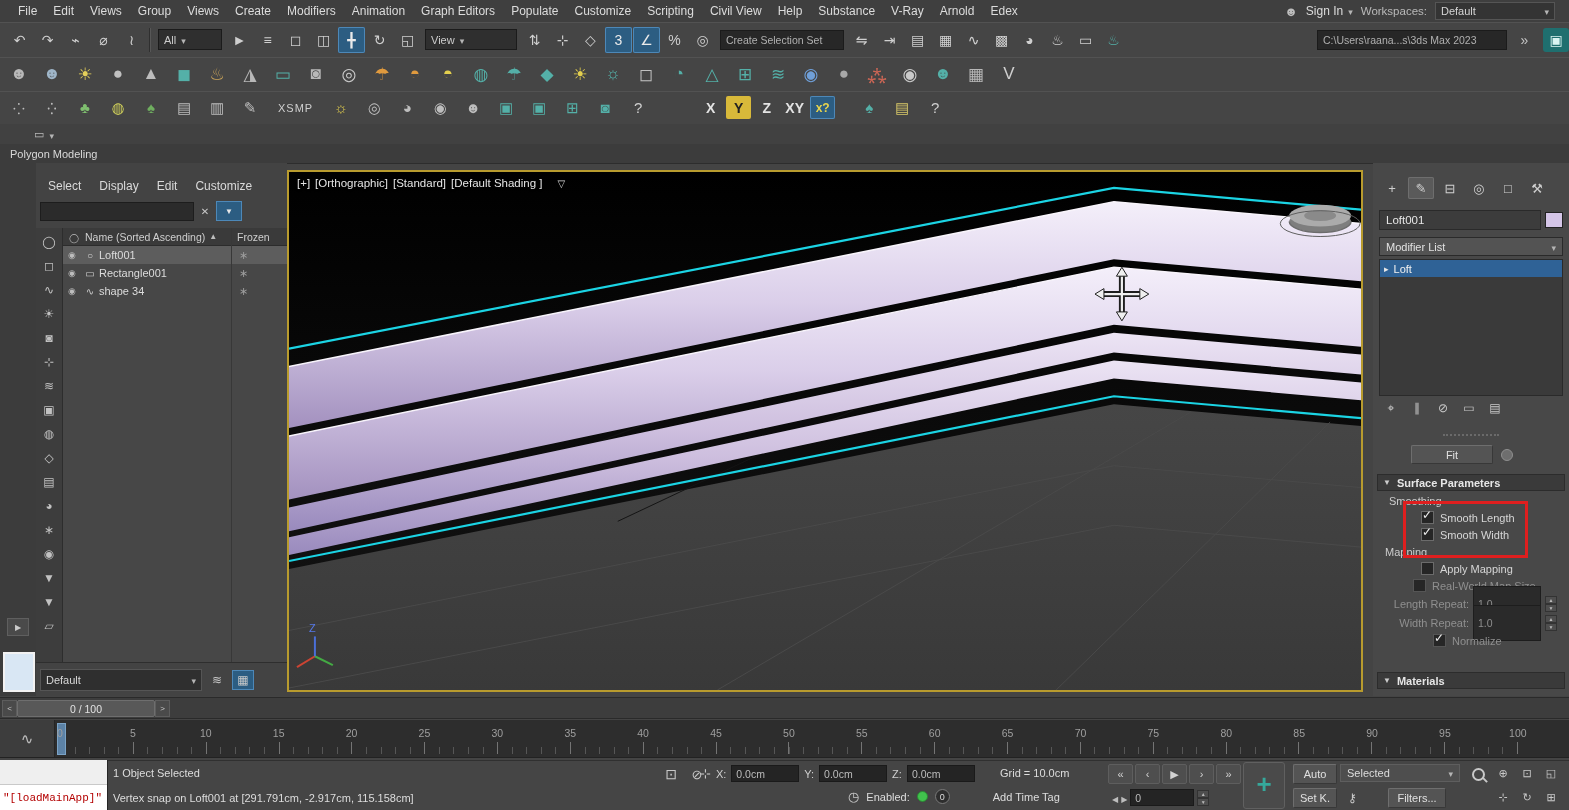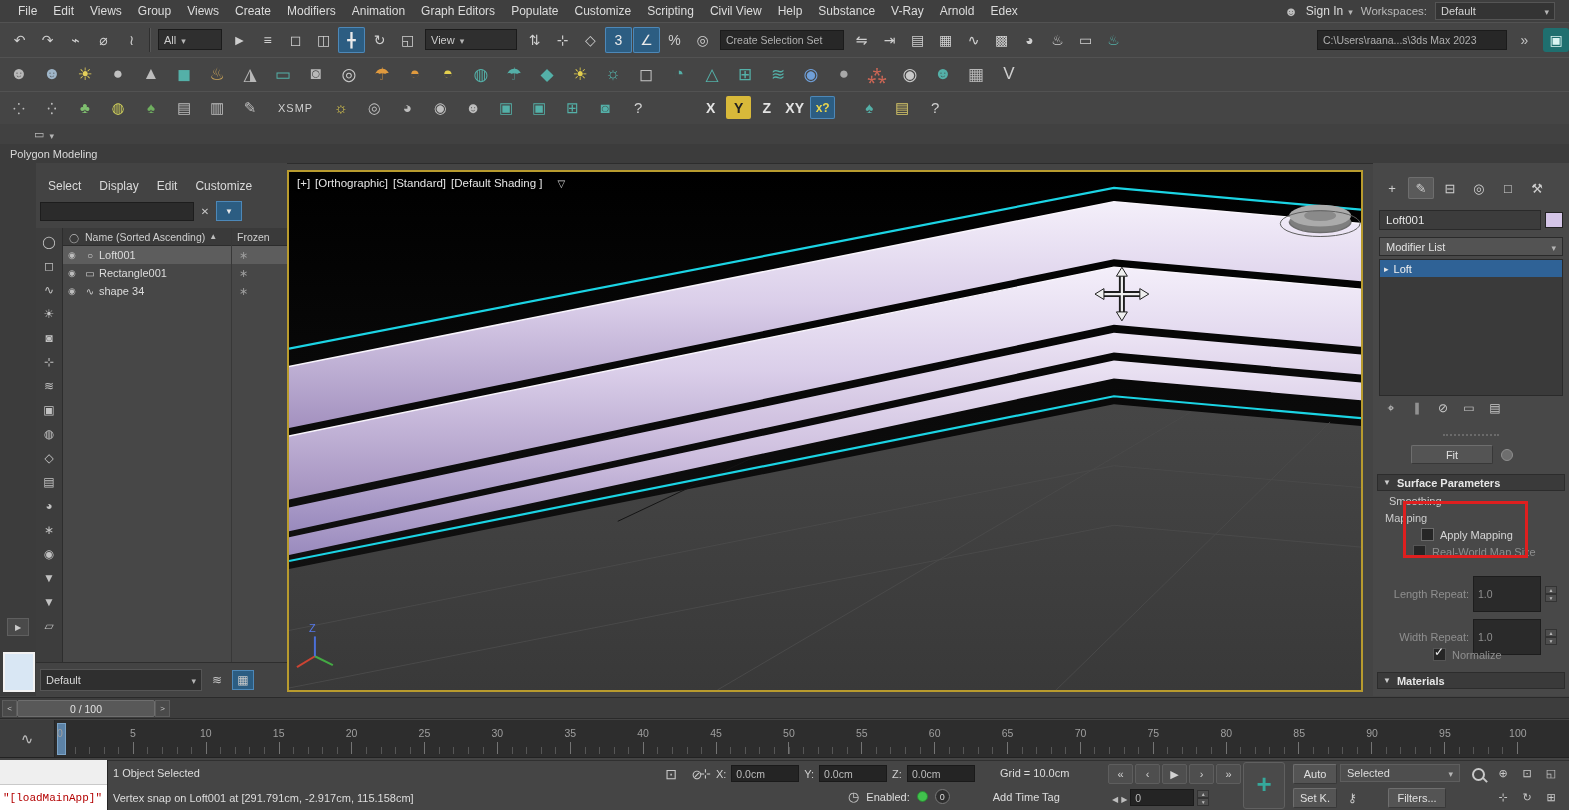--- a/index.html
+++ b/index.html
@@ -146,21 +146,21 @@
   #mathead{top:509px;}
   .sp-content{position:absolute;left:4px;top:329px;width:188px;}
   .sp-label{font-size:11px;color:#cccccc;padding:3px 0 2px 12px;}
   .cbrow{display:flex;align-items:center;gap:6px;height:17px;padding-left:44px;}
   .cbrow.center{padding-left:56px;}
   .cb{width:11px;height:11px;background:#262626;border:1px solid #6b6b6b;position:relative;flex:none;}
   .cb.on::after{content:"✓";position:absolute;top:-4px;left:0px;color:#ededed;font-size:12px;}
   .cbl{font-size:11px;color:#d6d6d6;}
   .dis .cbl,.cbl.dis{color:#8f8f8f;}
   .dis .cb{border-color:#555;}
-  .spinrow{display:flex;align-items:center;height:19px;padding-left:8px;gap:4px;margin-top:24px;}
+  .spinrow{display:flex;align-items:center;height:19px;padding-left:8px;gap:4px;}
   .spinlabel{width:84px;text-align:right;font-size:11px;color:#8f8f8f;}
   .spinfield{width:58px;height:14px;background:#2a2a2a;border:1px solid #1d1d1d;color:#8f8f8f;
              font-size:10.5px;display:flex;align-items:center;padding:10px 4px;}
   .spin{display:flex;flex-direction:column;width:12px;height:16px;}
   .spin span{flex:1;background:#4e4e4e;border:1px solid #333;font-size:5px;color:#bbb;
              display:flex;align-items:center;justify-content:center;}
   #annobox{position:absolute;left:30px;top:338px;width:119px;height:51px;
            border:3px solid var(--annotation-red,#df1f1f);pointer-events:none;z-index:9;}
   
   #timeslider{position:absolute;left:0;top:697px;width:1569px;height:20px;background:#3d3d3d;
@@ -839,20 +839,32 @@
     <div class="cp-grip"></div>
     <div class="cp-fitrow">
       <span class="btn cp-fit">Fit</span>
       <span class="bulb"></span>
     </div>
     <div id="sphead" class="rollhead">
       <span class="rolltitle">Surface Parameters</span>
     </div>
     <div class="sp-content">
       <div class="sp-label">Smoothing</div>
+      <div>
+
+          <div class="cbrow">
+            <span class="cb on"></span>
+            <span class="cbl">Smooth Length</span>
+          </div>
+
+          <div class="cbrow">
+            <span class="cb on"></span>
+            <span class="cbl">Smooth Width</span>
+          </div>
+        </div>
       <div class="sp-label" style="padding-left:8px">Mapping</div>
       <div class="cbrow">
         <span class="cb"></span>
         <span class="cbl">Apply Mapping</span>
       </div>
       <div class="cbrow dis" style="padding-left:36px">
         <span class="cb"></span>
         <span class="cbl dis">Real-World Map Size</span>
       </div>
       <div class="spinrow">

